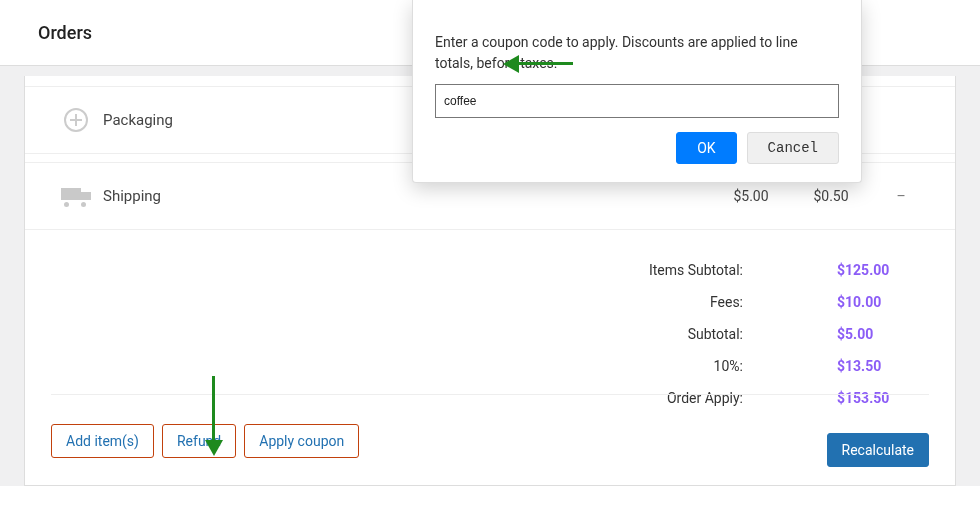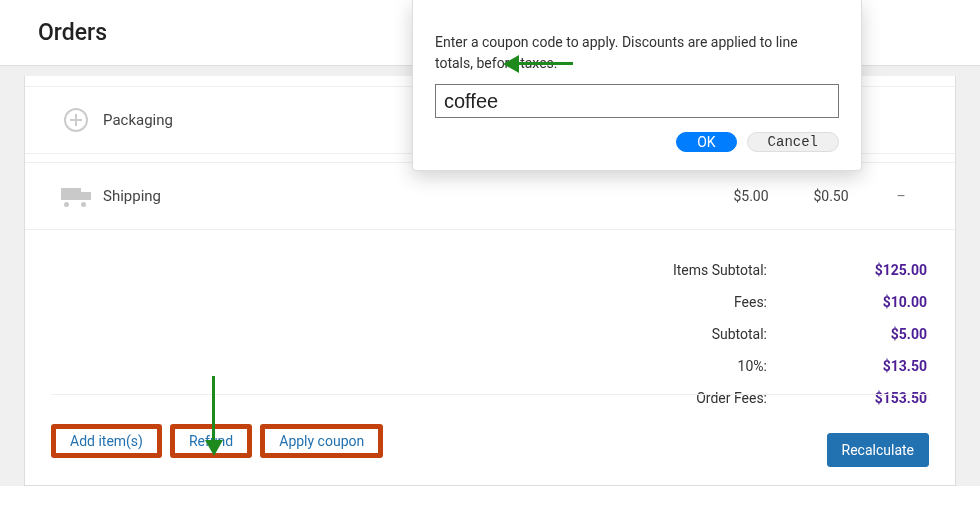--- a/index.html
+++ b/index.html
@@ -1,19 +1,19 @@
 <!DOCTYPE html>
 <html><head>
 <meta charset="utf-8">
 <style>
   * { box-sizing: border-box; margin: 0; padding: 0; }
   html, body { width: 980px; height: 520px; font-family: -apple-system, BlinkMacSystemFont, "Segoe UI", Roboto, Arial, sans-serif; font-size: 14px; color: #333; overflow: hidden; background: #fff; }
 
   .topbar { height: 66px; width: 100%; border-bottom: 1px solid #ddd; display:flex; align-items:center; padding-left: 38px; background:#fff; position:relative; z-index:1; }
-  .topbar h1 { font-size: 23px; font-weight: 500; color: #222; }
+  .topbar h1 { font-size: 18px; font-weight: 500; color: #222; }
 
   .workspace { position:relative; width:100%; height:420px; background:#f0f0f1; }
   .panel { position:absolute; left:24px; right:24px; top:10px; bottom:0; background:#fff; border:1px solid #ddd; border-top:none; overflow:hidden; }
 
   .row { display:flex; align-items:center; border-top:1px solid #eee; border-bottom:1px solid #eee; padding: 0 24px; background:#fff; }
   .row .icon-col { width: 54px; display:flex; justify-content:center; align-items:center; color:#aaa; }
   .row .label-col { flex:1; font-size:15px; color:#444; }
   .row .num-col { width:80px; text-align:center; color:#444; }
   .row .dash-col { width:60px; text-align:center; color:#777; }
 
@@ -25,36 +25,36 @@
   .plus-circle::before { width:12px; height:2px; top:9px; left:4px; }
   .plus-circle::after  { width:2px; height:12px; top:4px; left:9px; }
 
   .truck-icon { width:30px; height:16px; position:relative; }
   .truck-icon .body { position:absolute; left:0; top:0; width:20px; height:12px; background:#c9c9c9; }
   .truck-icon .cab  { position:absolute; right:0; top:4px; width:10px; height:8px; background:#c9c9c9; }
   .truck-icon .w1, .truck-icon .w2 { position:absolute; bottom:-3px; width:5px; height:5px; border-radius:50%; background:#c9c9c9; }
   .truck-icon .w1 { left:3px; } .truck-icon .w2 { left:20px; }
 
   .totals { position:absolute; right:28px; top:178px; width:480px; }
-  .totals .trow { display:flex; justify-content:flex-end; align-items:center; height:32px; }
+  .totals .trow { display:flex; justify-content:flex-end; align-items:center; height:32px;gap:24px; }
   .totals .tlabel { text-align:right; color:#333; margin-right:70px; }
-  .totals .tval   { width:90px; text-align:right; font-weight:700; color:#4c1d95; }
+  .totals .tval   { width:90px; text-align:left; font-weight:700; color:#8b5cf6; }
 
   .actions { position:absolute; left:26px; bottom:18px; right:26px; display:flex; align-items:center; border-top:1px solid #eee; padding-top:20px; }
   .btn { display:inline-flex; align-items:center; justify-content:center; height:34px; padding:0 14px; font-size:14px; border-radius:3px; cursor:pointer; user-select:none; }
-  .btn.outline { border:5px solid #c2410c; color:#2271b1; background:#fff; margin-right:8px; }
+  .btn.outline { border:1px solid #c2410c; color:#2271b1; background:#fff; margin-right:8px; }
   .btn.primary { border:1px solid #2271b1; background:#2271b1; color:#fff;margin-top:18px; }
   .actions .spacer { flex:1; }
 
   
   .modal { position:absolute; top:0; left:412px; width:450px; background:#fff; border:1px solid #ddd; border-top:none; border-radius:0 0 4px 4px; box-shadow:0 6px 20px rgba(0,0,0,0.18); z-index:10; padding:32px 22px 18px 22px; }
   .modal .prompt { font-size:14px; color:#333; line-height:1.5; margin-bottom:10px; }
-  .modal input[type=text] { width:100%; height:34px; border:1px solid #777; padding:0 8px; font-size:20px; color:#222; outline:none; }
+  .modal input[type=text] { width:100%; height:34px; border:1px solid #777; padding:0 8px; font-size:12px; color:#222; outline:none; }
   .modal .mrow { display:flex; justify-content:flex-end; margin-top:14px; gap:10px; }
-  .mbtn { height:20px; padding:0 20px; border-radius:15px; font-size:14px; display:inline-flex; align-items:center; justify-content:center; cursor:pointer; }
+  .mbtn { height:32px; padding:0 20px; border-radius:3px; font-size:14px; display:inline-flex; align-items:center; justify-content:center; cursor:pointer; }
   .mbtn.ok { background:#007cff; color:#fff; border:1px solid #007cff; }
   .mbtn.cancel { background:#f0f0f0; color:#333; border:1px solid #ddd;font-family:Liberation Mono, monospace; }
 
   
   .arrow-h { position:absolute; z-index:20; }
   .arrow-h .shaft { position:absolute; height:3px; background:#1e8a1e; top:7px; left:14px; right:0; }
   .arrow-h .head  { position:absolute; left:0; top:0; width:0; height:0; border-top:9px solid transparent; border-bottom:9px solid transparent; border-right:16px solid #1e8a1e; }
 
   .arrow-v { position:absolute; z-index:5; }
   .arrow-v .shaft { position:absolute; width:3px; background:#1e8a1e; left:7px; top:0; bottom:14px; }
@@ -103,21 +103,21 @@
       </div>
       <div class="trow">
         <span class="tlabel">Subtotal:</span>
         <span class="tval">$5.00</span>
       </div>
       <div class="trow">
         <span class="tlabel">10%:</span>
         <span class="tval">$13.50</span>
       </div>
       <div class="trow">
-        <span class="tlabel">Order Fees:</span>
+        <span class="tlabel">Order Apply:</span>
         <span class="tval">$153.50</span>
       </div>
     </div>
 
     <div class="actions">
       <div class="btn outline">Add item(s)</div>
       <div class="btn outline">Refund</div>
       <div class="btn outline">Apply coupon</div>
       <div class="spacer"></div>
       <div class="btn primary">Recalculate</div>

